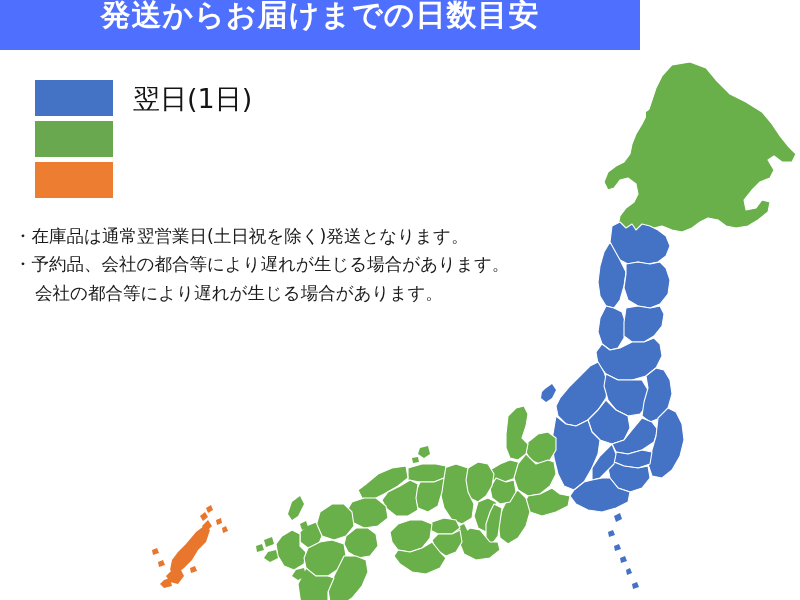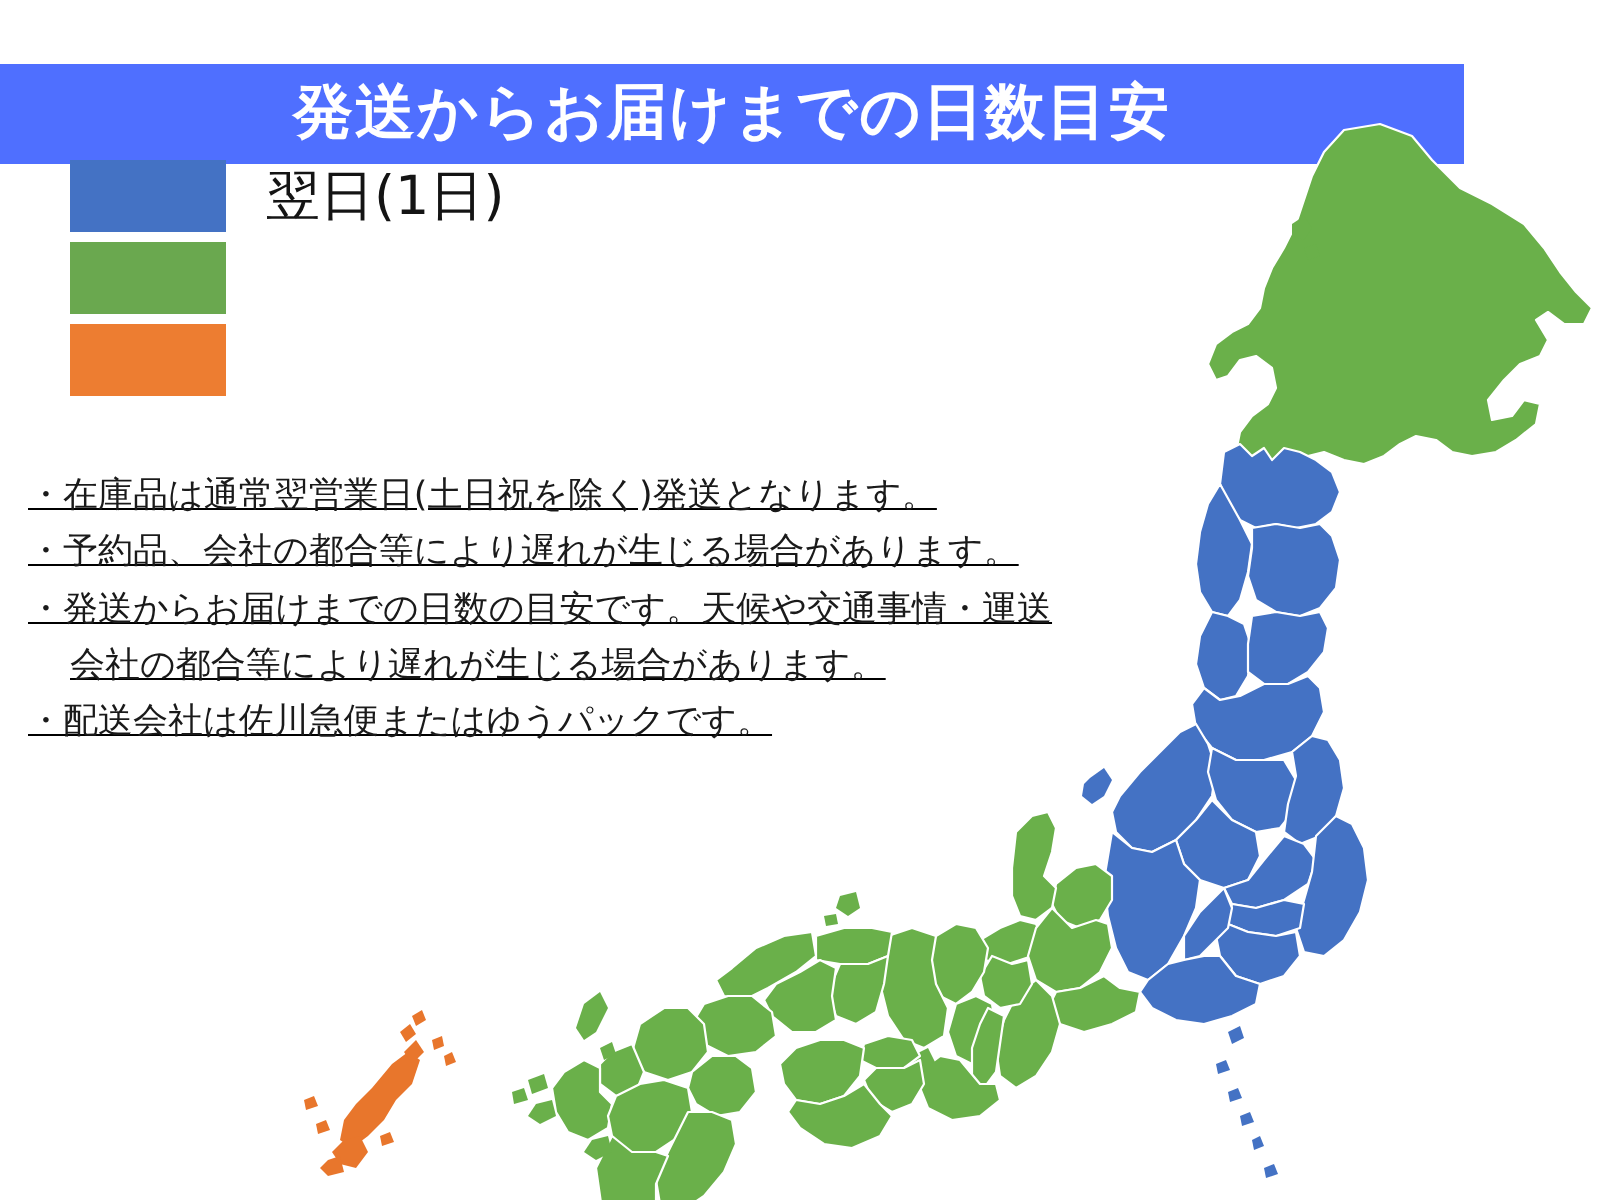--- a/index.html
+++ b/index.html
@@ -13,23 +13,23 @@
   #page{
     position:relative;
     width:800px; height:600px;
     background:#ffffff;
     overflow:hidden;
   }
 
   
   #header{
     position:absolute; left:0; top:0;
-    width:732px; height:50px;
+    width:640px; height:50px;
     background:#4f6fff;
-    display:flex; align-items:center; justify-content:center;margin-top:32px;
+    display:flex; justify-content:center;
   }
   #header-title{
     color:#ffffff;
     font-size:30px;
     font-weight:700;
     letter-spacing:1px;
     line-height:1;
     white-space:nowrap;
   }
 
@@ -51,23 +51,22 @@
   .legend-label{
     margin-left:20px;
     font-size:27px;
     color:#141414;
     line-height:1;
     white-space:nowrap;
   }
 
   
   #notes{
-    position:absolute; left:14px; top:234px;
+    position:absolute; left:14px; top:222px;
     width:560px;
-    text-decoration:underline;
   }
   .note-line{
     font-size:17.5px;
     color:#1a1a1a;
     line-height:1.62;
     white-space:nowrap;
   }
   .note-line.indent{ padding-left:21px; }
 
   
@@ -268,18 +267,16 @@
 
     <div class="legend-row">
       <span class="legend-swatch" style="background:#ed7d31"></span>
     </div>
 
   </div>
 
   <div id="notes">
     <div class="note-line">・在庫品は通常翌営業日(土日祝を除く)発送となります。</div>
     <div class="note-line">・予約品、会社の都合等により遅れが生じる場合があります。</div>
-    <div class="note-line">・発送からお届けまでの日数の目安です。天候や交通事情・運送</div>
     <div class="note-line indent">会社の都合等により遅れが生じる場合があります。</div>
-    <div class="note-line">・配送会社は佐川急便またはゆうパックです。</div>
   </div>
 
 </div>
 
 </body></html>

